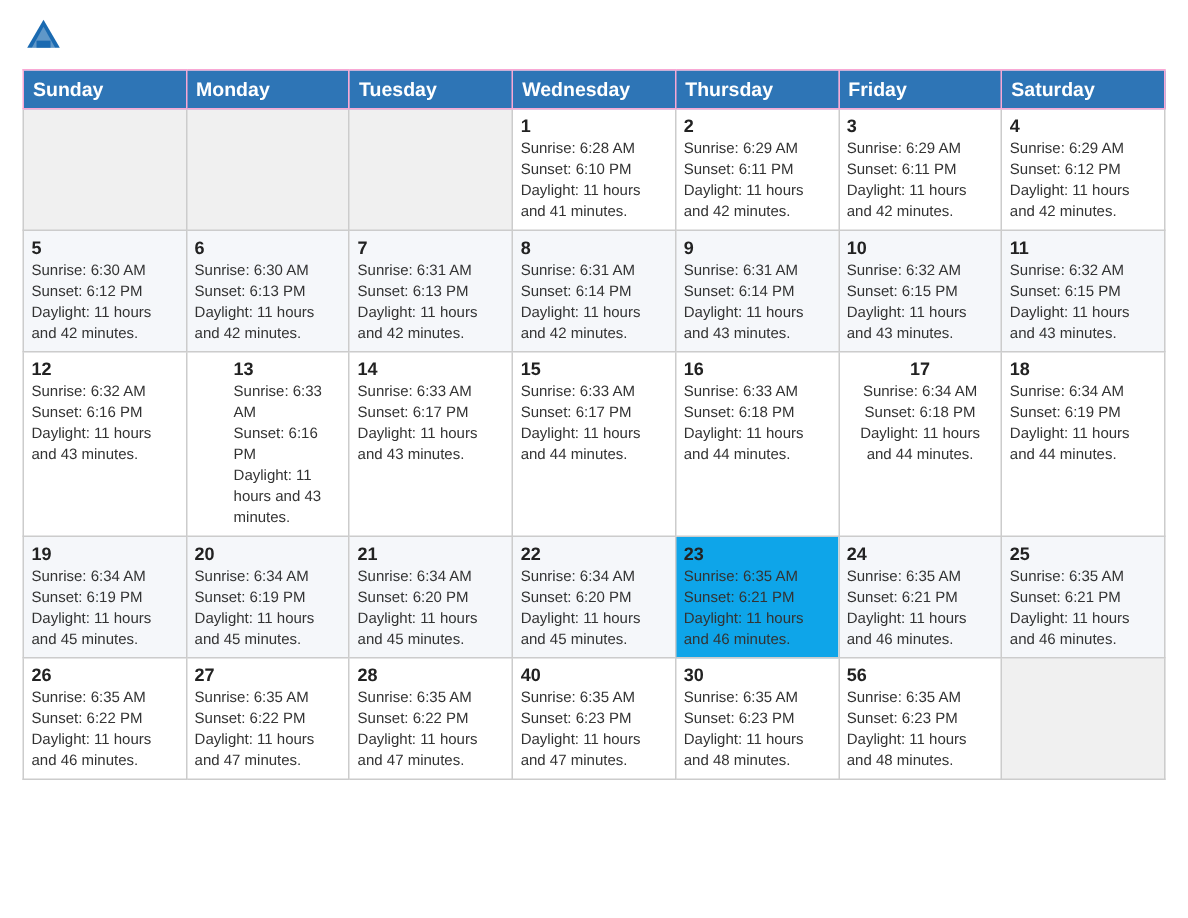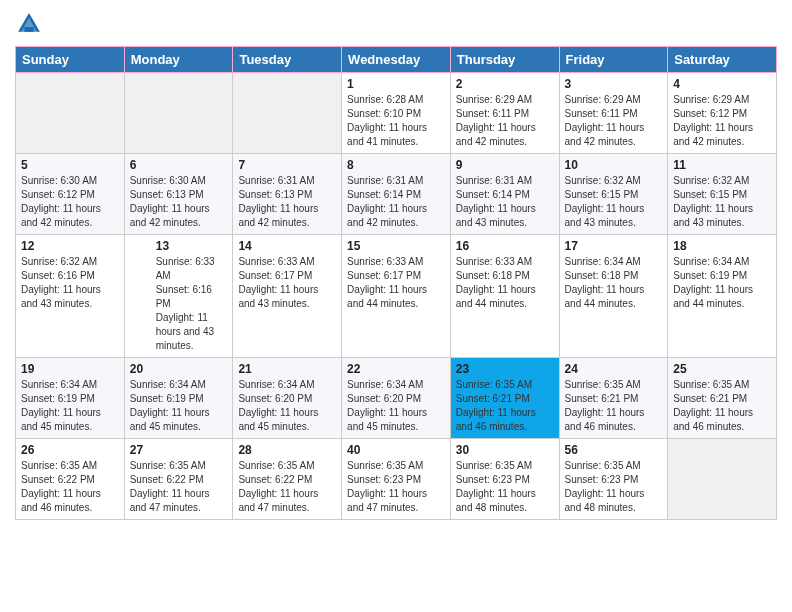--- a/index.html
+++ b/index.html
@@ -260,21 +260,21 @@
             </div>
           </td>
           <td style="background: rgb(255, 255, 255);">
             <span class="day-num">16</span>
             <div class="day-info">
               <div>Sunrise: 6:33 AM</div>
               <div>Sunset: 6:18 PM</div>
               <div>Daylight: 11 hours and 44 minutes.</div>
             </div>
           </td>
-          <td style="background: rgb(255, 255, 255);">
+          <td style="background: rgb(255, 255, 255); text-align: center;">
             <span class="day-num">17</span>
             <div class="day-info">
               <div>Sunrise: 6:34 AM</div>
               <div>Sunset: 6:18 PM</div>
               <div>Daylight: 11 hours and 44 minutes.</div>
             </div>
           </td>
           <td style="background: rgb(255, 255, 255);">
             <span class="day-num">18</span>
             <div class="day-info">

